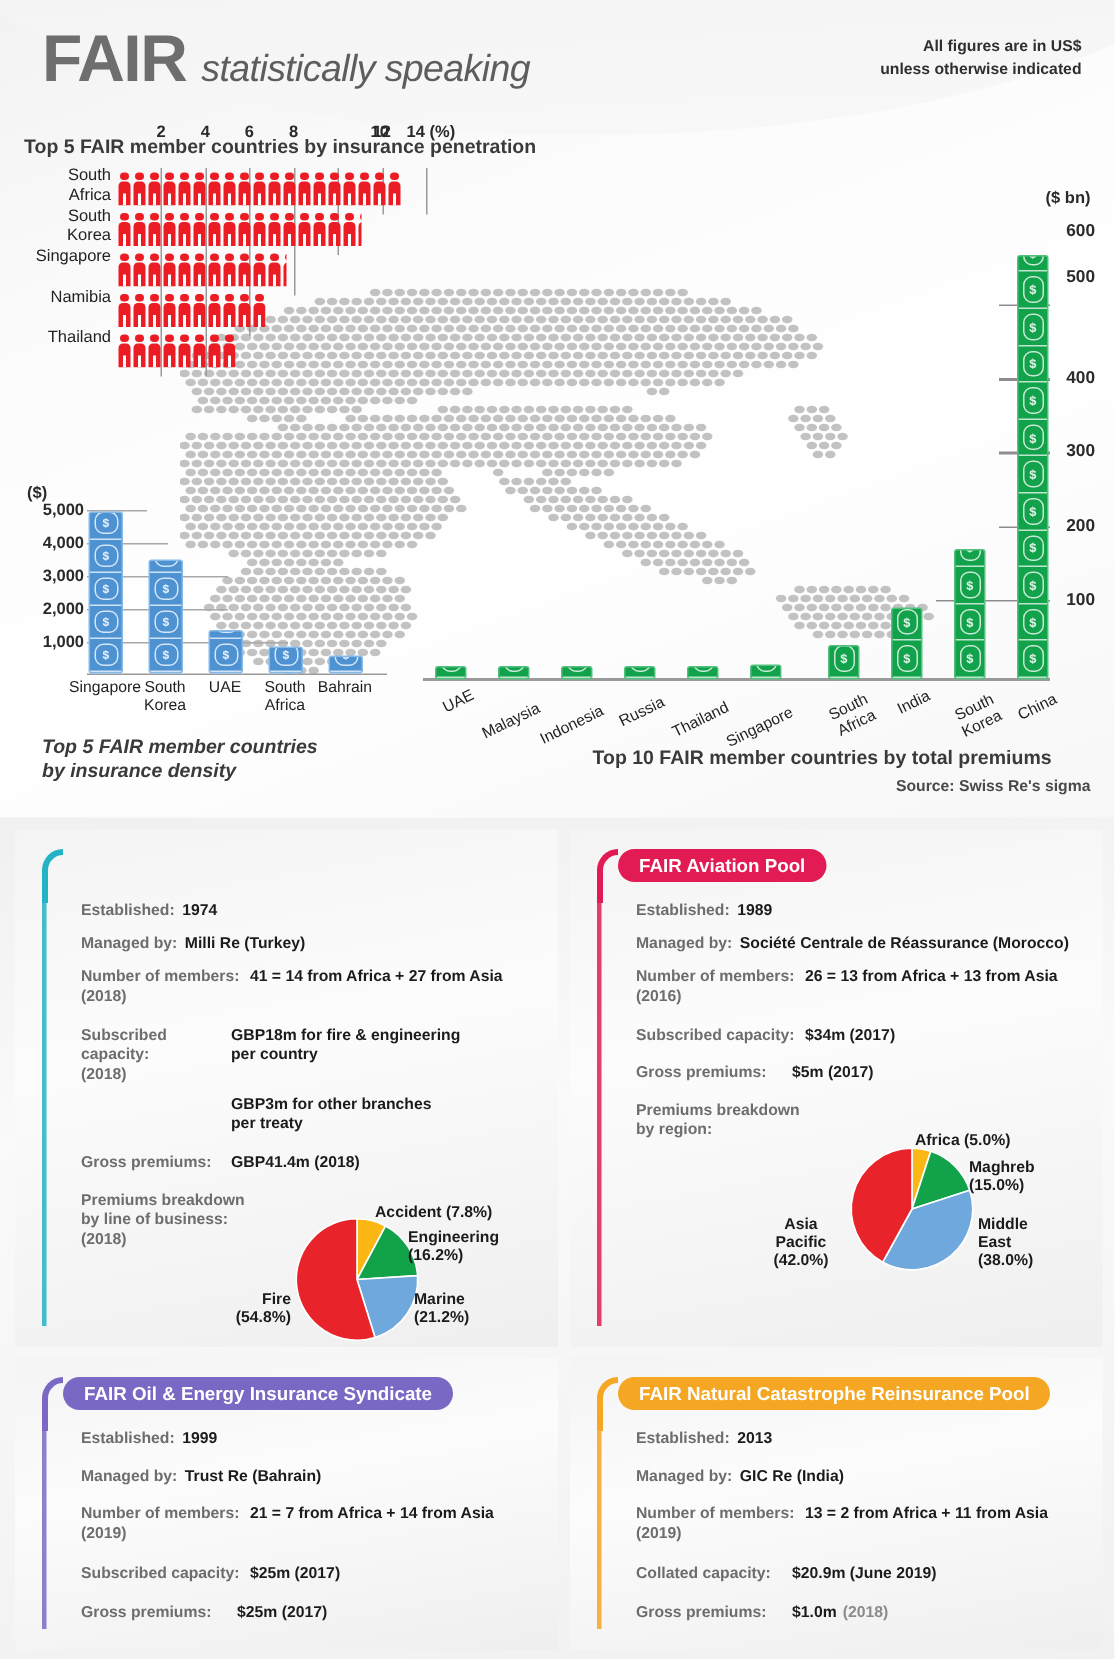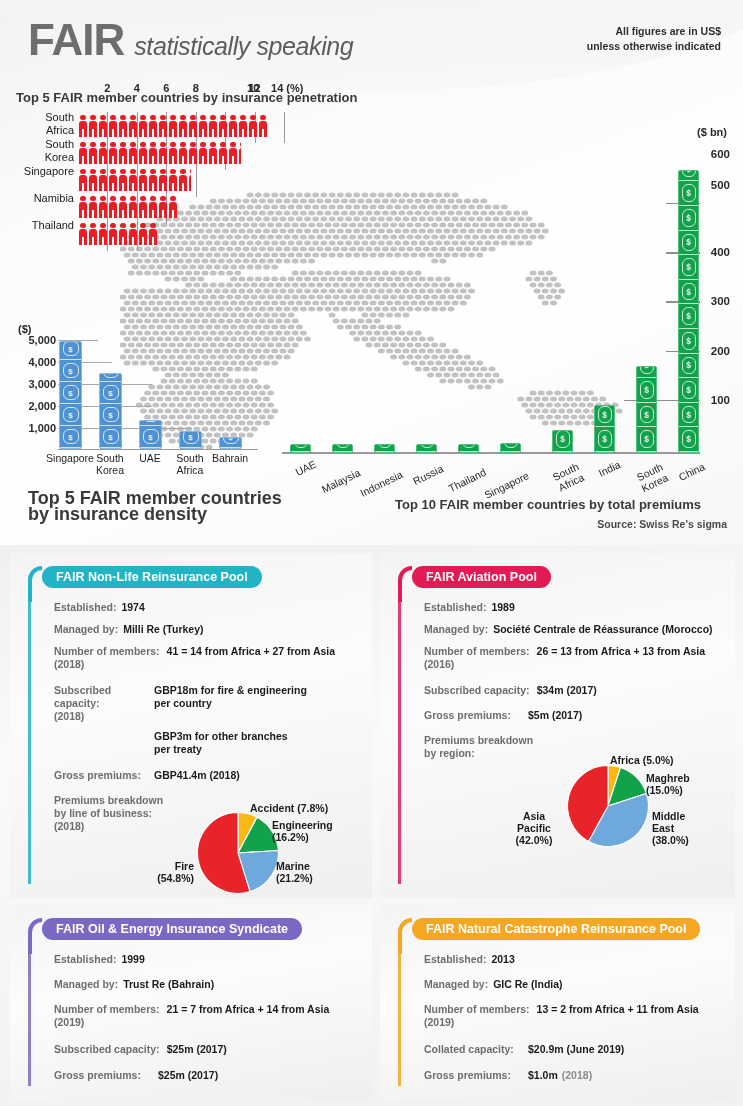--- a/index.html
+++ b/index.html
@@ -73,22 +73,22 @@
   .den-bar { position:absolute; bottom:1px; width:23px; background:#4e92d2;
              border:1.6px solid #86b9e8; border-radius:2px; overflow:hidden; }
   .note-stack { position:absolute; left:0; bottom:0; width:100%; }
   .note-unit { position:relative; width:100%; height:22px; border-bottom:1.5px solid #cfe2f6; }
   .note-unit::before{ content:""; position:absolute; left:2.5px; top:3px; right:2.5px; bottom:3px;
                       border:1.3px solid #d4e6f9; border-radius:6px; }
   .note-unit::after{ content:"$"; position:absolute; left:0; right:0; top:50%; transform:translateY(-50%);
                      text-align:center; font-size:8px; font-weight:bold; color:#e9f2fc; }
   .den-cat { position:absolute; top:112px; font-size:10.5px; color:#1f1f1f; text-align:center;
              width:56px; transform:translateX(-50%); line-height:12px; }
-  #den-caption { position:absolute; left:28px; top:490px; font-size:18px; font-weight:bold;
-                 color:#3a3a3a; line-height:16px; }
+  #den-caption { position:absolute; left:28px; top:490px; font-size:13px; font-weight:bold;
+                 color:#3a3a3a; line-height:16px;font-style:italic; }
 
   
   #map-wrap { position:absolute; left:120px; top:150px; width:560px; height:320px; opacity:.95; }
   #map-wrap svg { display:block; }
 
   
   #prem-unit { position:absolute; right:16px; top:126px; font-size:11px; font-weight:bold; color:#2a2a2a; }
   #prem-chart { position:absolute; left:282px; top:144px; width:448px; height:310px; }
   .prem-grid { position:absolute; height:1.4px; background:#8d8d8d; }
   .prem-ylab { position:absolute; right:0; font-size:11.5px; font-weight:bold; color:#2a2a2a;
@@ -2009,21 +2009,20 @@
   <div id="prem-caption">Top 10 FAIR member countries by total premiums</div>
   <div id="prem-source">Source: Swiss Re's sigma</div>
 </div>
 
 <div id="cards">
 
   <div class="card" id="card-0" style="left:10px; top:8px; width:362px; height:345px; --acc:#22b3c4;">
     <div class="card-shell"></div>
     <div class="card-accent"></div>
     <div class="card-spine"></div>
-    <div class="card-head">FAIR Non-Life Reinsurance Pool</div>
     <div class="card-body">
       <div class="fact">
           <div class="fact-row">
         <span class="fact-key">Established:</span>
         <span class="fact-val" style="margin-left:5px">1974</span>
       </div>
         </div>
       <div class="fact">
           <div class="fact-row">
         <span class="fact-key">Managed by:</span>

